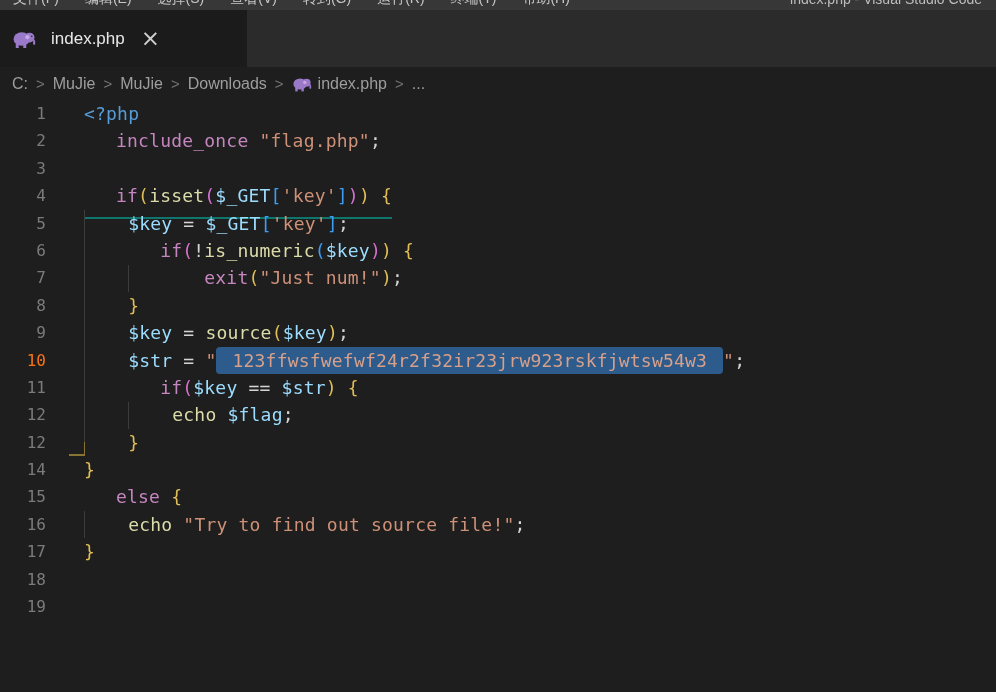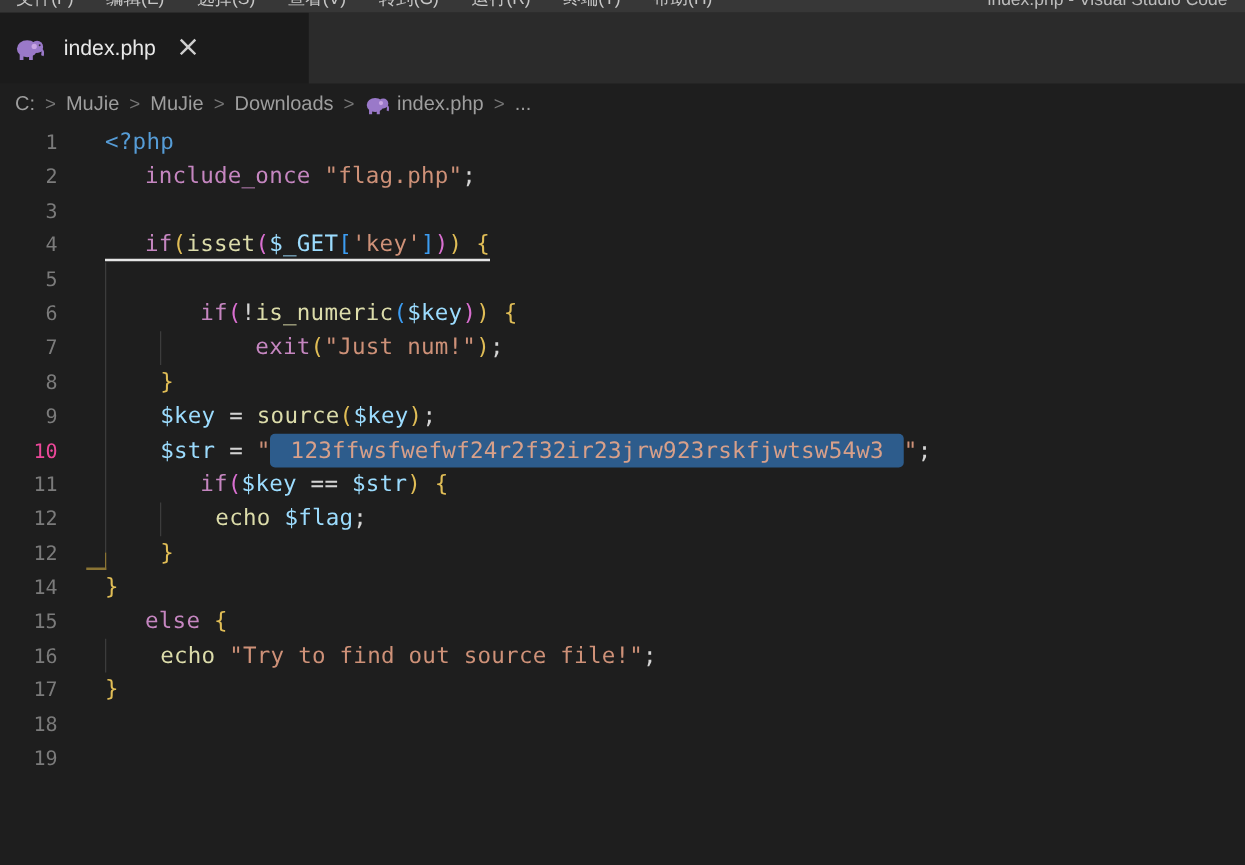--- a/index.html
+++ b/index.html
@@ -20,34 +20,34 @@
   .breadcrumb{height:33px;background:#1e1e1e;display:flex;align-items:center;
               padding-left:10px;color:#9e9e9e;font-size:16px;}
   .crumb{margin:0 2px;white-space:nowrap;display:flex;align-items:center;}
   .crumb-sep{margin:0 6px;color:#767676;font-size:15px;}
   .crumb-icon{margin-right:6px;display:flex;align-items:center;}
   
   .editor{position:relative;height:592px;background:#1e1e1e;}
   .code-row{display:flex;height:27.4px;position:relative;}
   .ln{width:46px;flex:0 0 46px;text-align:right;color:#7b7b7b;
       font:16px/27.4px "DejaVu Sans Mono",monospace;}
-  .ln.active{color:#ec4899;text-align:right;}
+  .ln.active{color:#f97316;text-align:right;}
   .ct{padding-left:38px;white-space:pre;font:18px/27.4px "DejaVu Sans Mono",monospace;
       letter-spacing:0.2px;color:#d4d4d4;}
   .tk-tag{color:#569cd6;}
   .tk-kw{color:#c586c0;margin-left:32px;}
   .tk-fn{color:#dcdcaa;}
   .tk-var{color:#9cdcfe;}
   .tk-str{color:#ce9178;}
   .tk-pun{color:#d4d4d4;}
   .tk-b1{color:#e0bd56;}
   .tk-b2{color:#d96fd0;}
   .tk-b3{color:#3c9df2;}
   .tk-sel{color:#d8a08a;background:#2d5c8c;border-radius:4px;padding:3px 16px;}
-  .u4{border-bottom:2px solid #e5e5e5;padding-bottom:1px;}
+  .u4{border-bottom:2px solid #0f766e;padding-bottom:11px;}
   .guide{position:absolute;background:#3c3c3c;width:1px;}
   .guide.gold{background:#8a7434;}
 </style>
 </head>
 <body>
 
 <div class="titlebar">
   <div class="titlebar-inner">
     <div id="menubar" style="display: flex;">
         <span class="menu-item">文件(F)</span>
@@ -131,20 +131,21 @@
       <div class="code-row">
         <span class="ln">3</span>
         <span class="ct"></span>
       </div>
       <div class="code-row">
         <span class="ln">4</span>
         <span class="ct"><span class="u4"><span class="tk-kw">if</span><span class="tk-b1">(</span><span class="tk-fn">isset</span><span class="tk-b2">(</span><span class="tk-var">$_GET</span><span class="tk-b3">[</span><span class="tk-str">'key'</span><span class="tk-b3">]</span><span class="tk-b2">)</span><span class="tk-b1">)</span><span class="tk-pun"> </span><span class="tk-b1">{</span></span></span>
       </div>
       <div class="code-row">
         <span class="ln">5</span>
+        <span class="ct"><span class="tk-pun">    </span><span class="tk-var">$key</span><span class="tk-pun"> = </span><span class="tk-var">$_GET</span><span class="tk-b3">[</span><span class="tk-str">'key'</span><span class="tk-b3">]</span><span class="tk-pun">;</span></span>
       </div>
       <div class="code-row">
         <span class="ln">6</span>
         <span class="ct"><span class="tk-pun">    </span><span class="tk-kw">if</span><span class="tk-b2">(</span><span class="tk-pun">!</span><span class="tk-fn">is_numeric</span><span class="tk-b3">(</span><span class="tk-var">$key</span><span class="tk-b2">)</span><span class="tk-b1">)</span><span class="tk-pun"> </span><span class="tk-b1">{</span></span>
       </div>
       <div class="code-row">
         <span class="ln">7</span>
         <span class="ct"><span class="tk-pun">        </span><span class="tk-kw">exit</span><span class="tk-b1">(</span><span class="tk-str">"Just num!"</span><span class="tk-b1">)</span><span class="tk-pun">;</span></span>
       </div>
       <div class="code-row">

